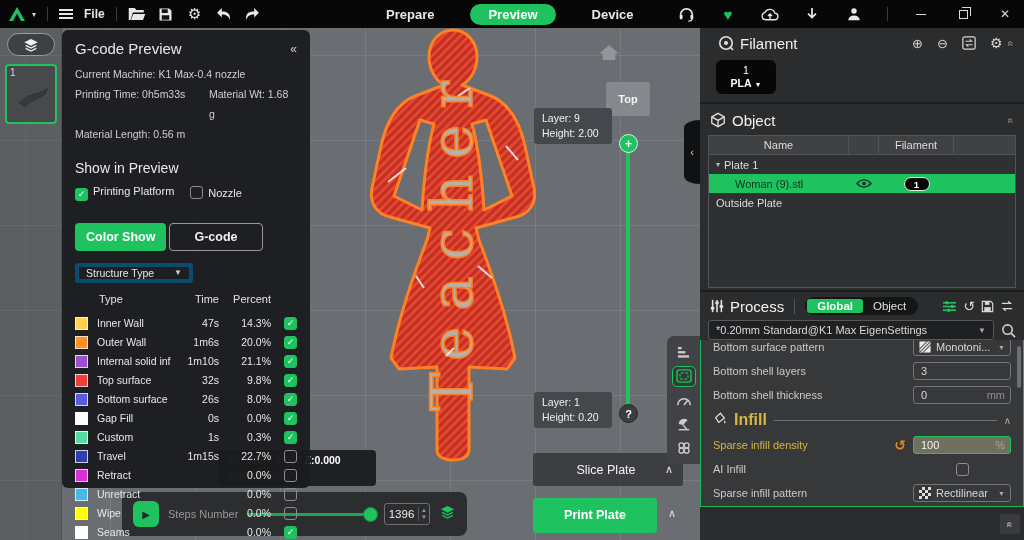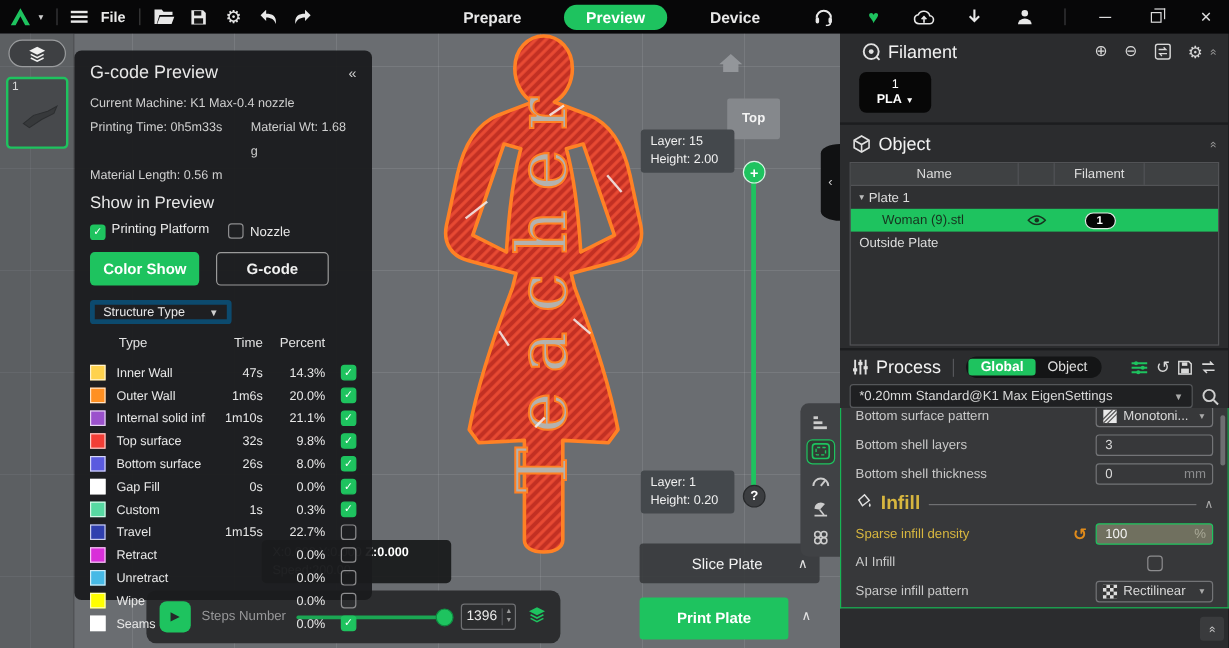--- a/index.html
+++ b/index.html
@@ -38,35 +38,35 @@
     background:rgba(66,68,72,0.35); border-right:1px solid rgba(0,0,0,0.15); }
   .strip-pill { position:absolute; left:7px; top:5px; width:48px; height:23px;
     border:1px solid #9a9c9e; border-radius:12px; background:#3e4043;
     display:flex; align-items:center; justify-content:center; }
   .plate-thumb { position:absolute; left:5px; top:36px; width:52px; height:60px;
     background:#47494c; border:2px solid #1ec35f; border-radius:4px; }
   .plate-thumb .num { position:absolute; left:3px; top:1px; font-size:10px; color:#d8d8d8; }
   .plate-thumb svg { position:absolute; left:4px; top:14px; }
 
   
-  #gcode-panel { position:absolute; left:62px; top:14px; width:248px; height:458px;
+  #gcode-panel { position:absolute; left:62px; top:2px; width:248px; height:458px;
     background:rgba(26,27,29,0.95); border-radius:6px; padding:10px 13px; color:#e8e8e8; }
   .gp-title-row { display:flex; justify-content:space-between; align-items:center; }
   .gp-title { font-size:15px; }
   .gp-collapse { color:#cfcfcf; font-size:12px; }
   .gp-info { margin-top:7px; font-size:10.5px; color:#cfcfcf; line-height:20px; }
   .gp-info-row { display:flex; }
   .gp-info-row span:first-child { width:134px; }
-  .gp-sub { font-size:14px; margin-top:4px; }
+  .gp-sub { font-size:14px; margin-top:16px; }
   .gp-checks { display:flex; gap:16px; margin-top:9px; font-size:11px; align-items:center; }
   .cbx { width:13px; height:13px; border-radius:3px; display:inline-flex; align-items:center;
     justify-content:center; font-size:9px; color:#fff; margin-right:5px; vertical-align:-2px; }
   .cbx.on { background:#1ec35f; }
   .cbx.off { border:1px solid #8d8d8f; }
-  .gp-btns { display:flex; gap:14px; margin-top:10px; }
+  .gp-btns { display:flex; gap:3px; margin-top:22px; }
   .btn-green { background:#1ec35f; color:#fff; font-weight:bold; font-size:12.5px;
     border:none; border-radius:4px; padding:6px 11px; }
   .btn-ghost { background:transparent; color:#f0f0f0; font-weight:bold; font-size:12.5px;
     border:1px solid #9a9a9a; border-radius:4px; padding:6px 24px; }
   .struct-dd { margin-top:12px; width:118px; height:20px; border:4px solid #0c4a6e; border-radius:3px;
     display:flex; align-items:center; justify-content:space-between; padding:0 7px; font-size:10.5px; }
   .struct-dd .car { font-size:8px; color:#cfcfcf; }
   .sthead { display:flex; margin-top:10px; font-size:11px; color:#e3e3e3; padding-left:2px; }
   .sthead .h-type { margin-left:22px; flex:1; }
   .sthead .h-time { width:52px; text-align:right; }
@@ -314,21 +314,21 @@
 
     <span id="home-ic">
       <svg width="22" height="17" viewBox="0 0 20 16">
           <path d="M10 1 L19 9 h-3 v6 H4 V9 H1z" fill="#93969a"></path>
         </svg>
     </span>
     <div id="top-box">Top</div>
 
     <div id="layer-line"></div>
     <div class="layer-tip" id="tip-top">
-      <div>Layer: 15</div>
+      <div>Layer: 9</div>
       <div>Height: 2.00</div>
     </div>
     <div class="handle" id="handle-top">+</div>
     <div class="layer-tip" id="tip-bot">
       <div>Layer: 1</div>
       <div>Height: 0.20</div>
     </div>
     <div class="handle" id="handle-bot">?</div>
 
     <div id="coord-tip">

